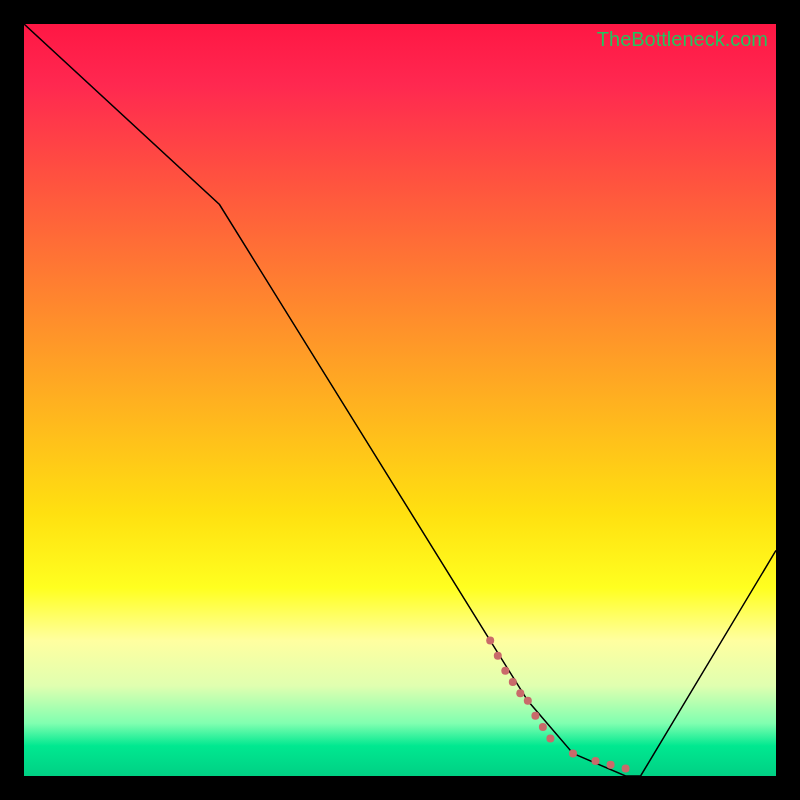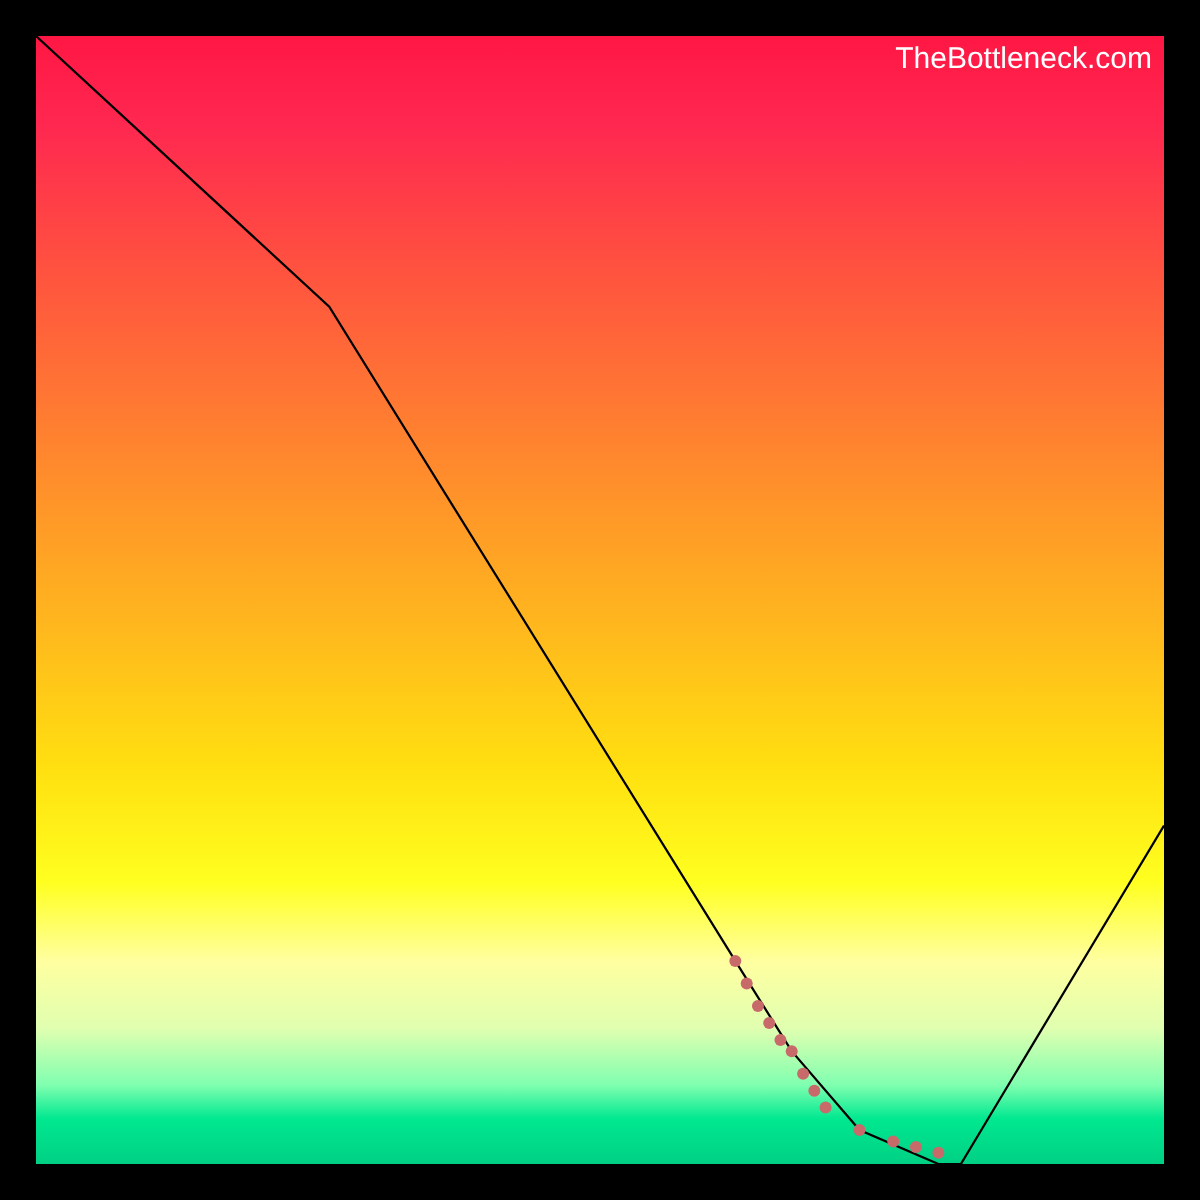--- a/index.html
+++ b/index.html
@@ -32,21 +32,21 @@
       #e0ffb0 88%,
       #80ffb0 93%,
       #00e890 96%,
       #00d084 100%
     );
   }
   .watermark {
     position: absolute;
     top: 4px;
     right: 8px;
-    color: #ffffff;
+    color: #22c55e;
     font-size: 20px;
     font-weight: 500;
     z-index: 10;
   }
   svg.overlay {
     position: absolute;
     inset: 0;
     width: 100%;
     height: 100%;
     z-index: 5;

